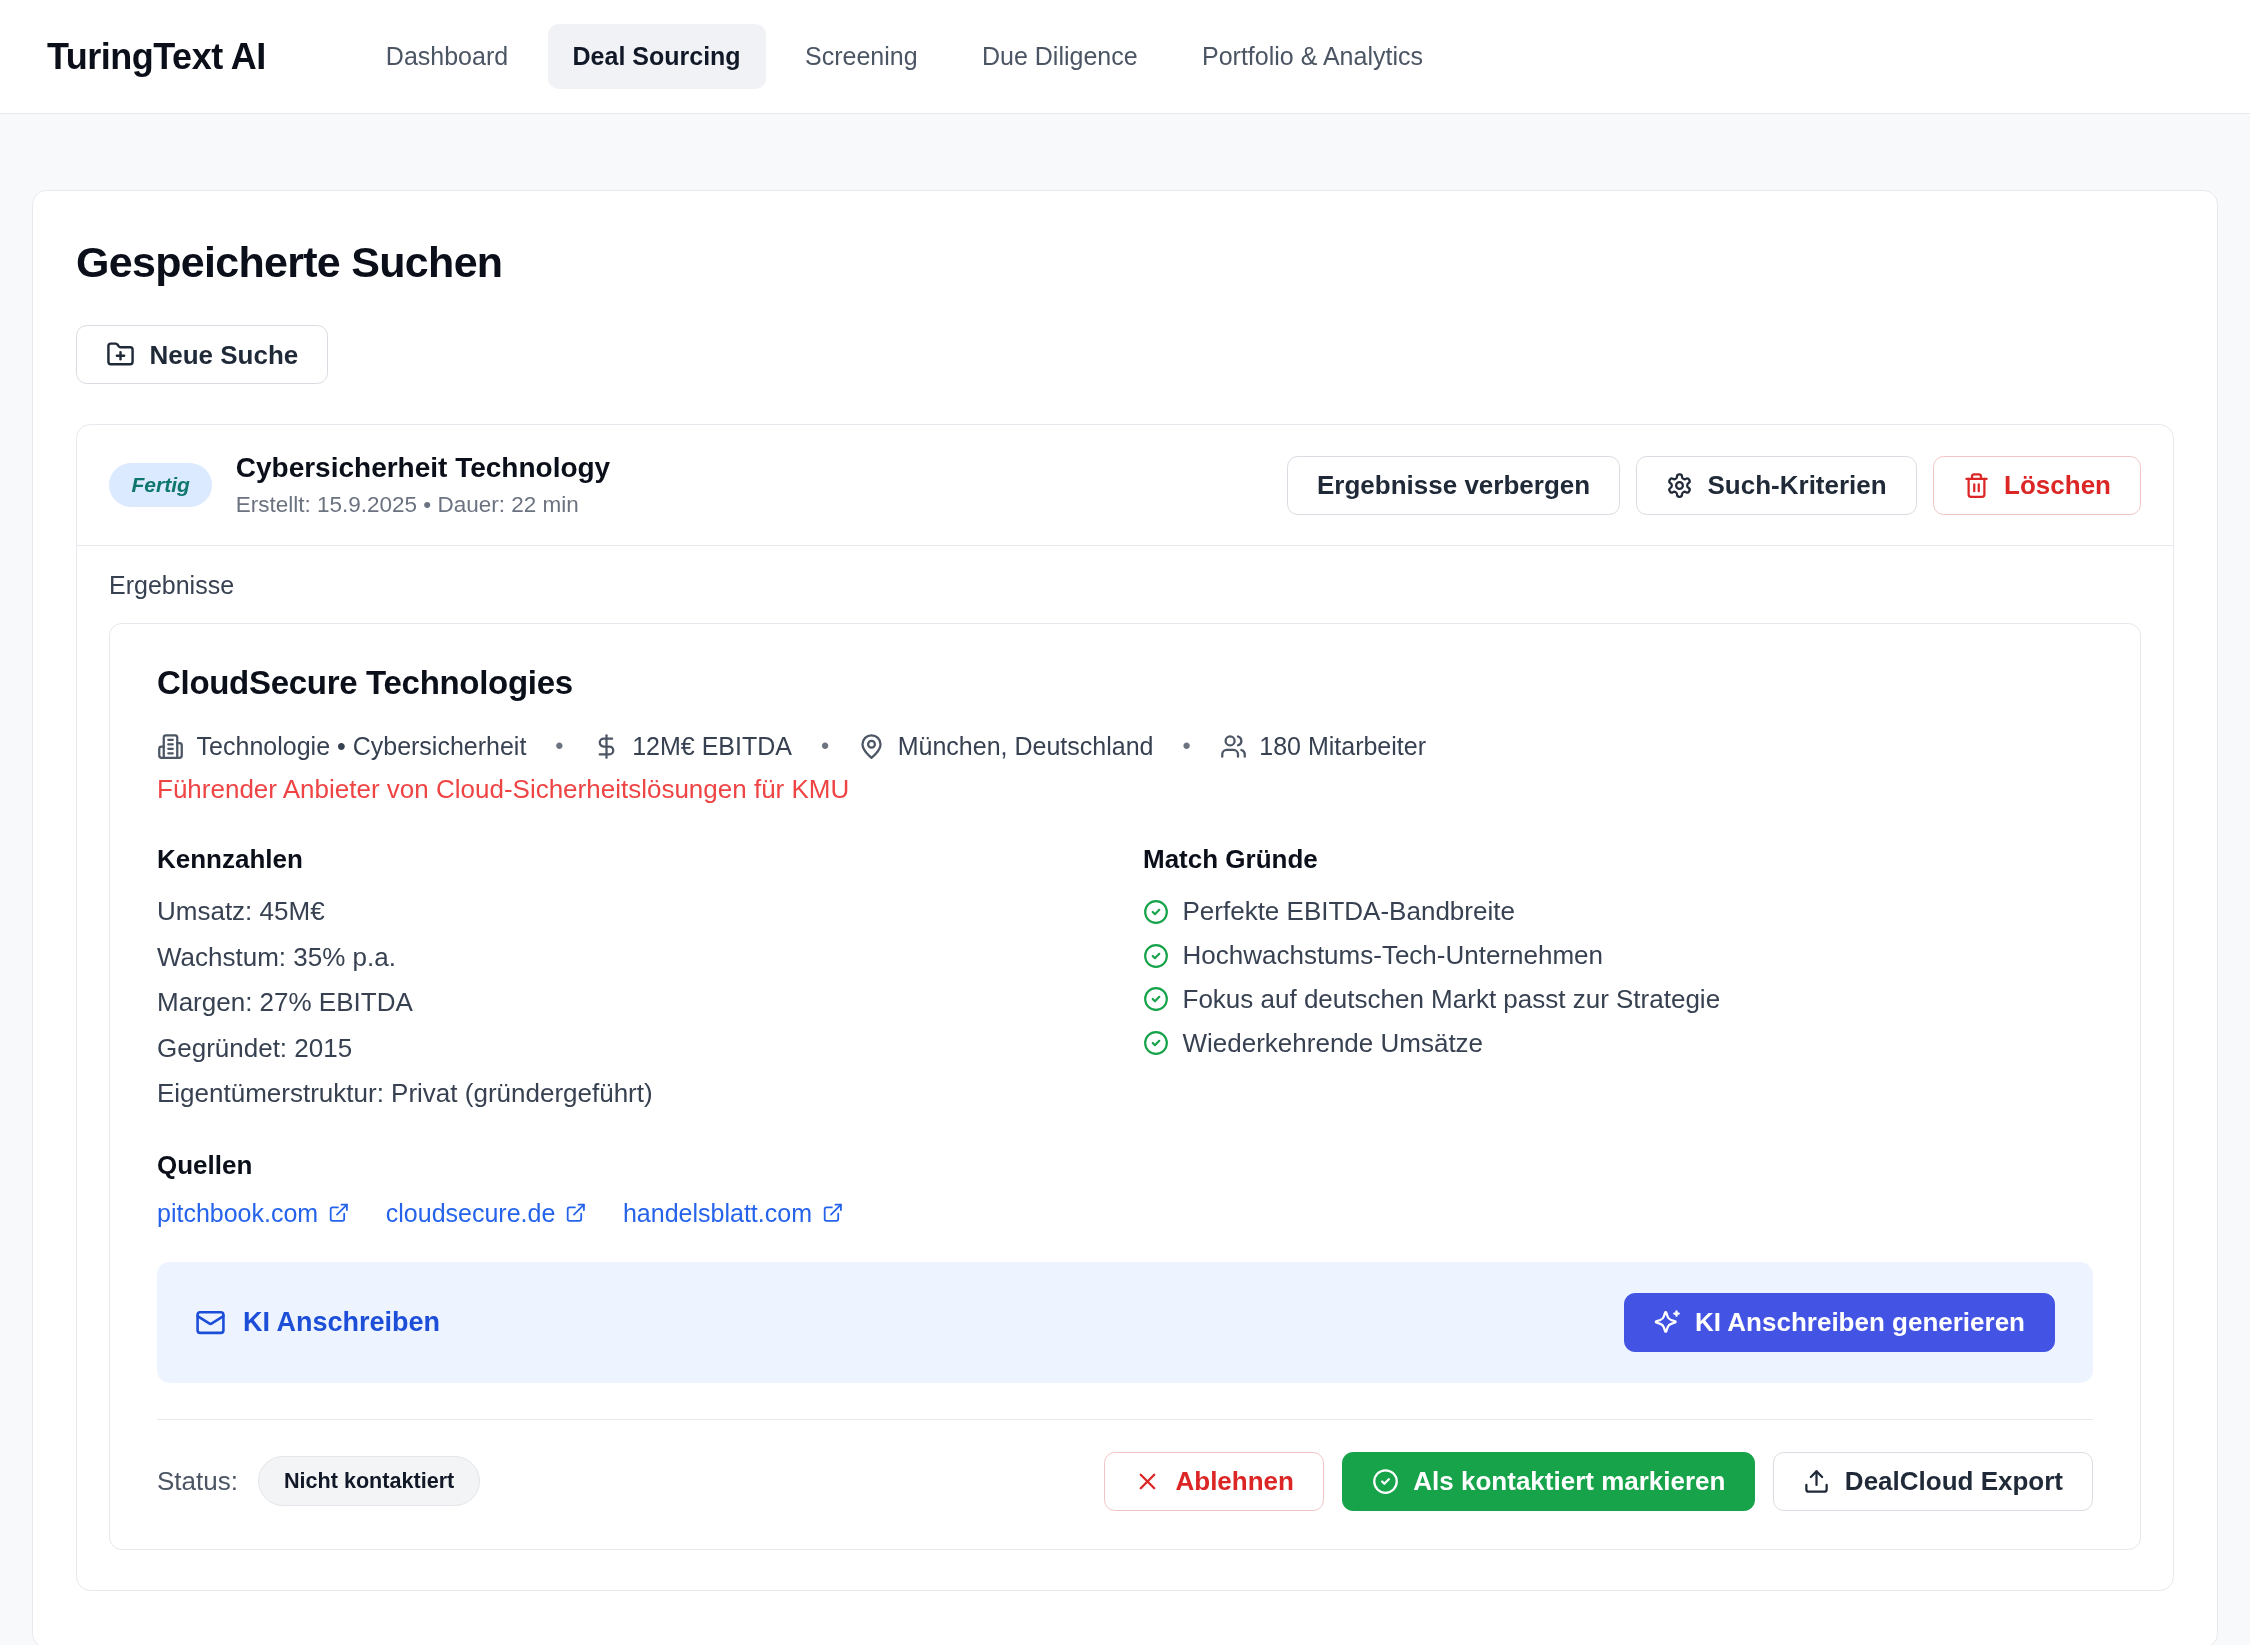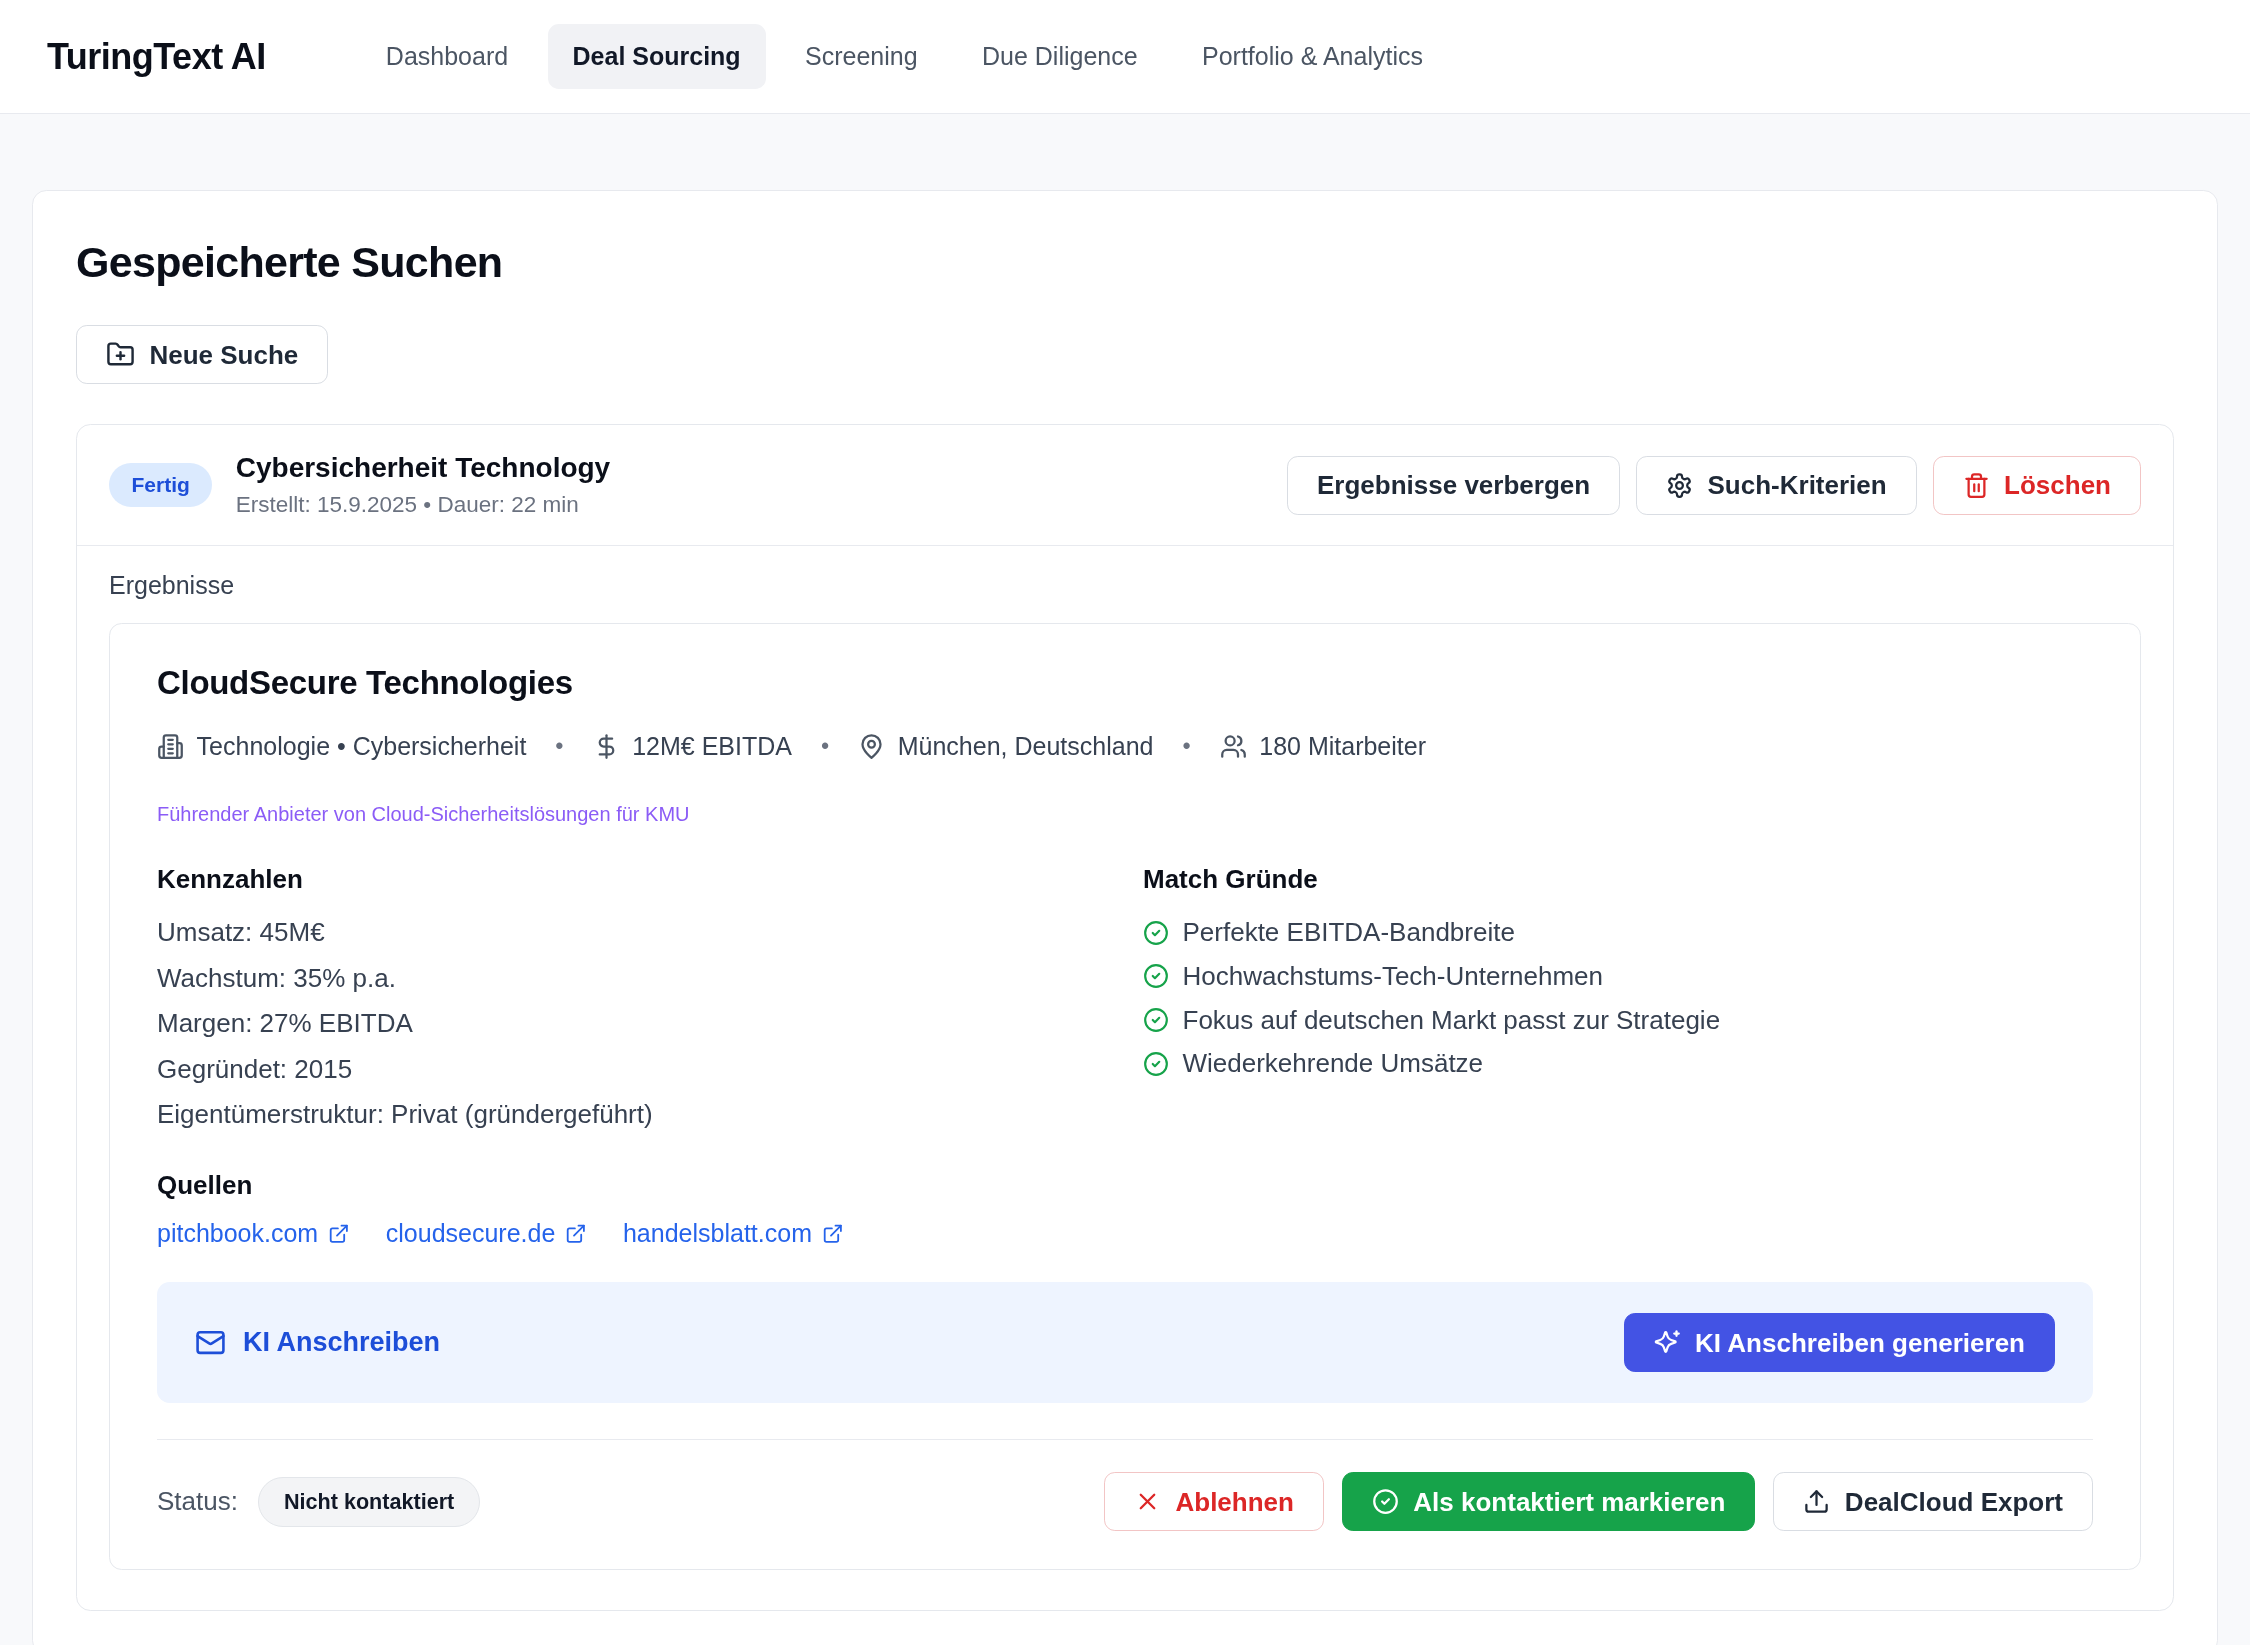--- a/index.html
+++ b/index.html
@@ -51,40 +51,40 @@
   .new-search { margin-top:38px; }
   .new-search svg { width:29px; height:29px; }
 
   
   .search-card { margin-top:40px; border:0.9px solid #e5e8ed; border-radius:14.4px; background:#fff; }
   .search-header {
     display:flex; align-items:center; gap:23.4px;
     padding:27px 32px; border-bottom:0.9px solid #e8eaef;
   }
   .badge-status {
-    background:#dbeafe; color:#1d4ed8; font-size:21px; font-weight:700;
-    padding:10px 22.5px; border-radius:899px; white-space:nowrap;
+    background:#dbeafe; color:#0f766e; font-size:21px; font-weight:700;
+    padding:10px 22.5px; border-radius:899px; white-space:nowrap;font-style:italic;
   }
   .search-title { font-size:28px; font-weight:700; color:#0b0f19; }
   .search-sub { font-size:22.5px; color:#6b7280; margin-top:8px; }
   .search-actions { margin-left:auto; display:flex; gap:16px; }
 
   .results { padding:25px 32px 40px; }
   .results-label { font-size:25px; font-weight:500; color:#374151; }
 
   
   .company-card { margin-top:23.4px; border:0.9px solid #e5e8ed; border-radius:12.6px; padding:40px 47px 38px; }
   .company-name { font-size:33px; font-weight:700; letter-spacing:-0.3px; color:#0b0f19; }
 
   .meta-row { margin-top:29px; display:flex; align-items:center; gap:29px; color:#374151; font-size:25px; }
   .meta-item { display:inline-flex; align-items:center; gap:12.6px; line-height:1.2; }
   .meta-item svg { width:27px; height:27px; color:#4b5563; flex:none; }
   .meta-dot { color:#6b7280; font-size:23.4px; }
 
-  .company-desc { margin-top:41px; font-size:20px; color:#8b5cf6; line-height:1.2; }
+  .company-desc { margin-top:13px; font-size:26px; color:#ef4444; line-height:1.2; }
 
   .detail-grid { margin-top:38px; display:grid; grid-template-columns:1fr 1fr; column-gap:36px; }
   .col-title { font-size:26px; font-weight:700; color:#0b0f19; }
   .kpi-list { margin-top:21.6px; display:flex; flex-direction:column; gap:14.4px; font-size:26px; color:#374151; line-height:1.2; }
   .match-list { margin-top:21.6px; display:flex; flex-direction:column; gap:12.6px; }
   .match-item { display:flex; align-items:center; gap:13.5px; font-size:26px; color:#374151; line-height:1.2; }
   .match-item svg { width:26px; height:26px; color:#16a34a; flex:none; }
 
   .sources-title { margin-top:40px; }
   .sources-links { margin-top:18px; display:flex; align-items:center; gap:36px; }

